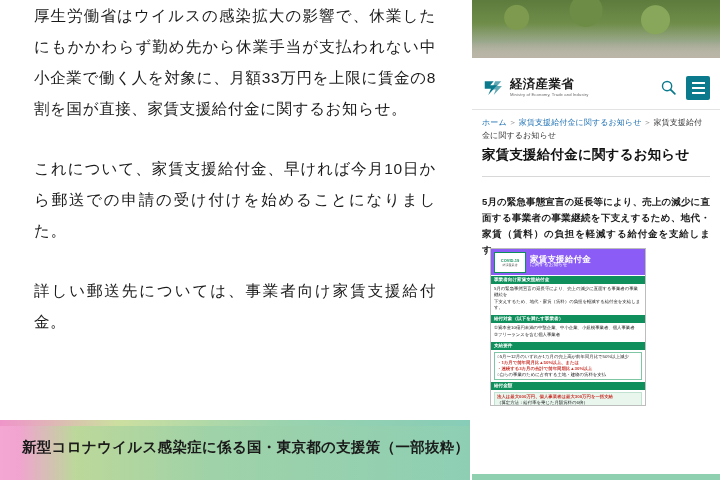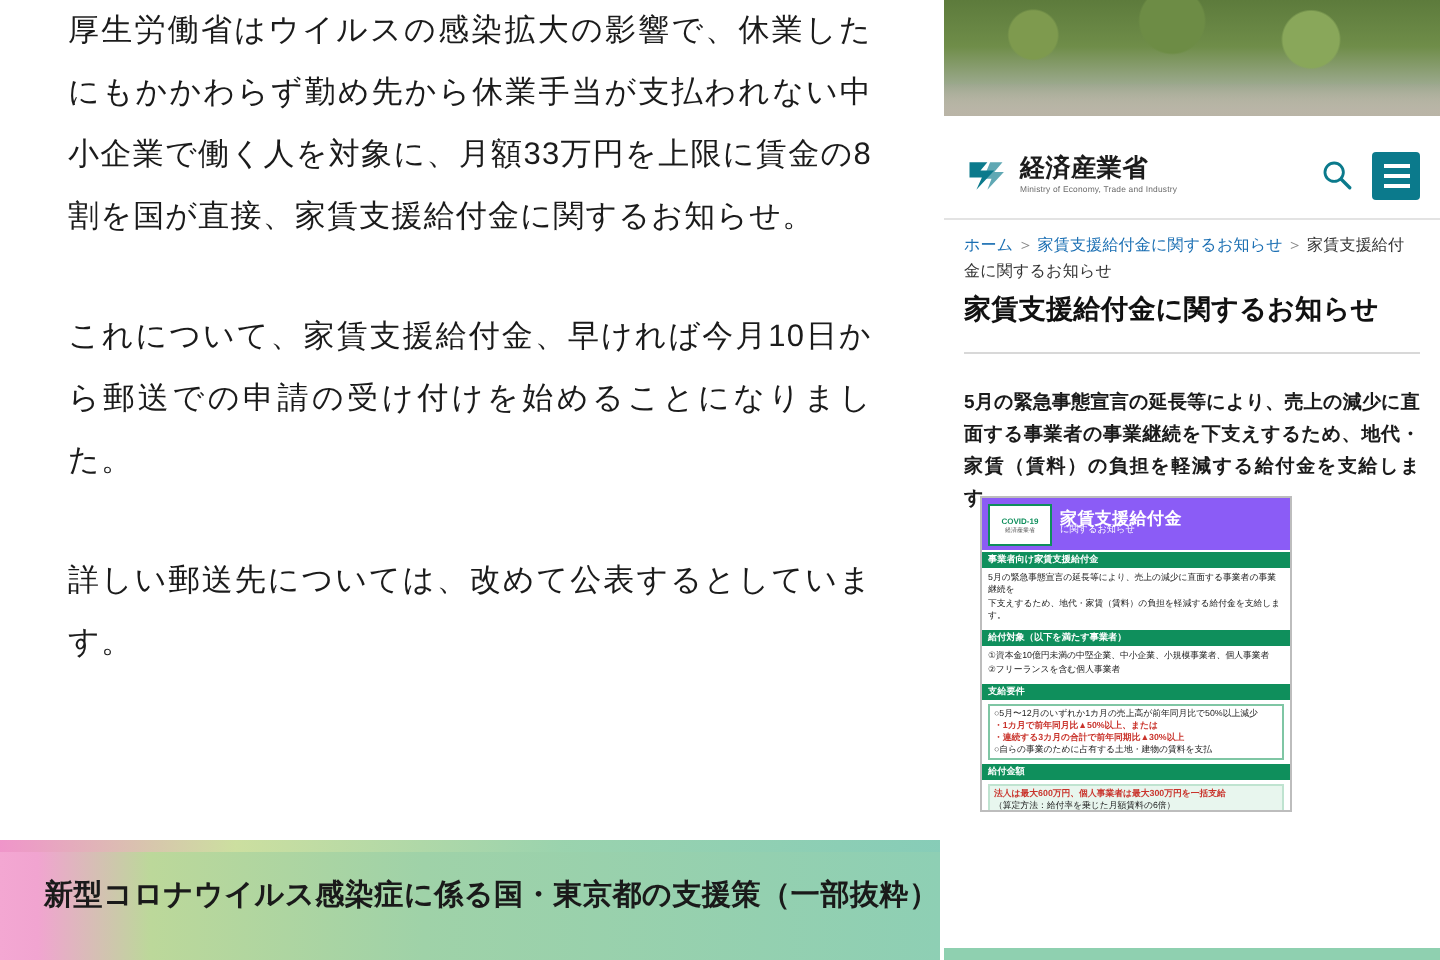--- a/index.html
+++ b/index.html
@@ -264,21 +264,21 @@
   }
 </style>
 </head>
 <body>
 
 <div id="page">
 
   <div class="article">
     <p>厚生労働省はウイルスの感染拡大の影響で、休業したにもかかわらず勤め先から休業手当が支払われない中小企業で働く人を対象に、月額33万円を上限に賃金の8割を国が直接、家賃支援給付金に関するお知らせ。</p>
     <p>これについて、家賃支援給付金、早ければ今月10日から郵送での申請の受け付けを始めることになりました。</p>
-    <p>詳しい郵送先については、改めて公表するとしています。</p>
+    <p>詳しい郵送先については、事業者向け家賃支援給付金。</p>
   </div>
 
   <div class="banner">
     <div class="banner-stripe"></div>
     <div class="banner-inner">
       <div class="banner-title">新型コロナウイルス感染症に係る国・東京都の支援策（一部抜粋）</div>
     </div>
   </div>
 
   <div class="col-sep"></div>

